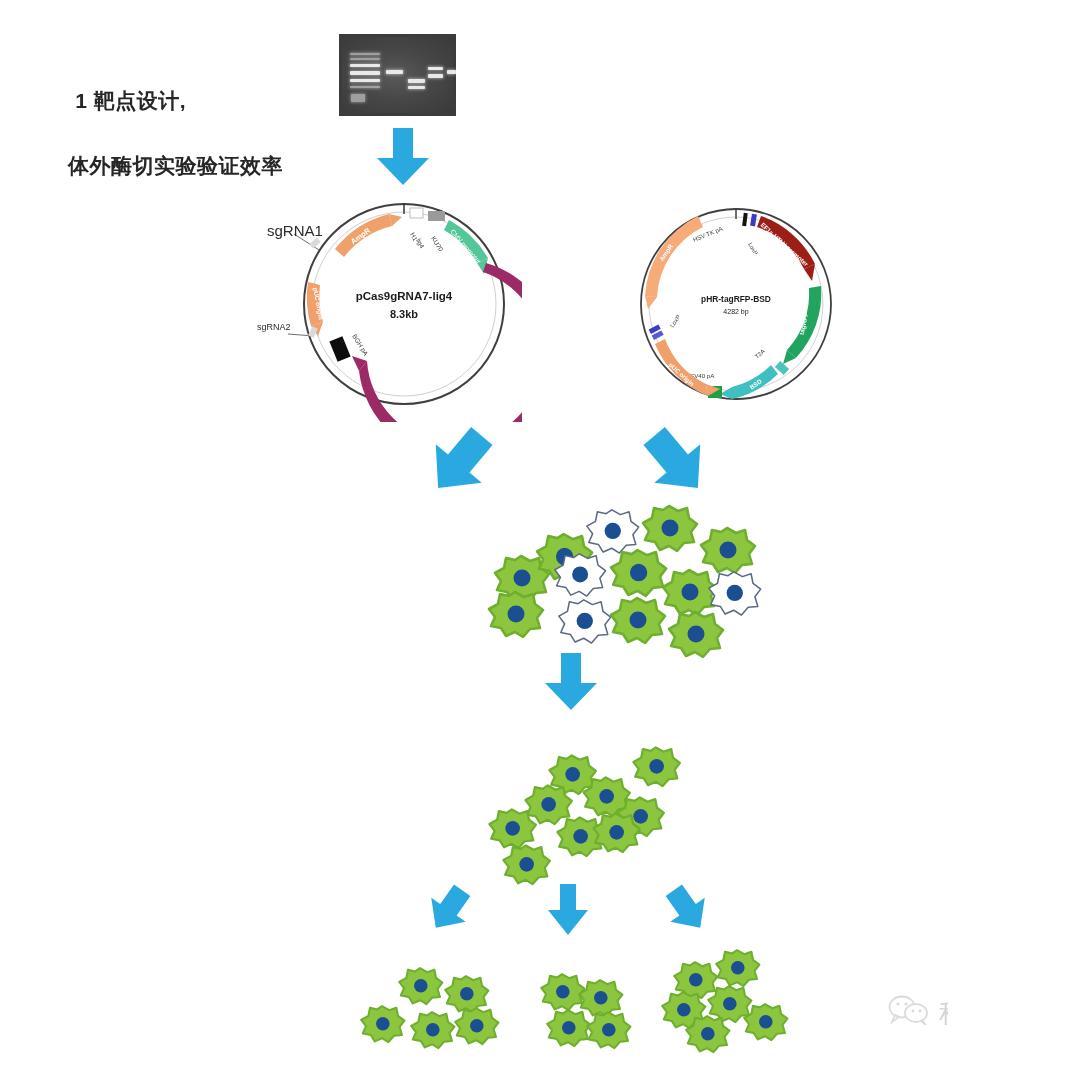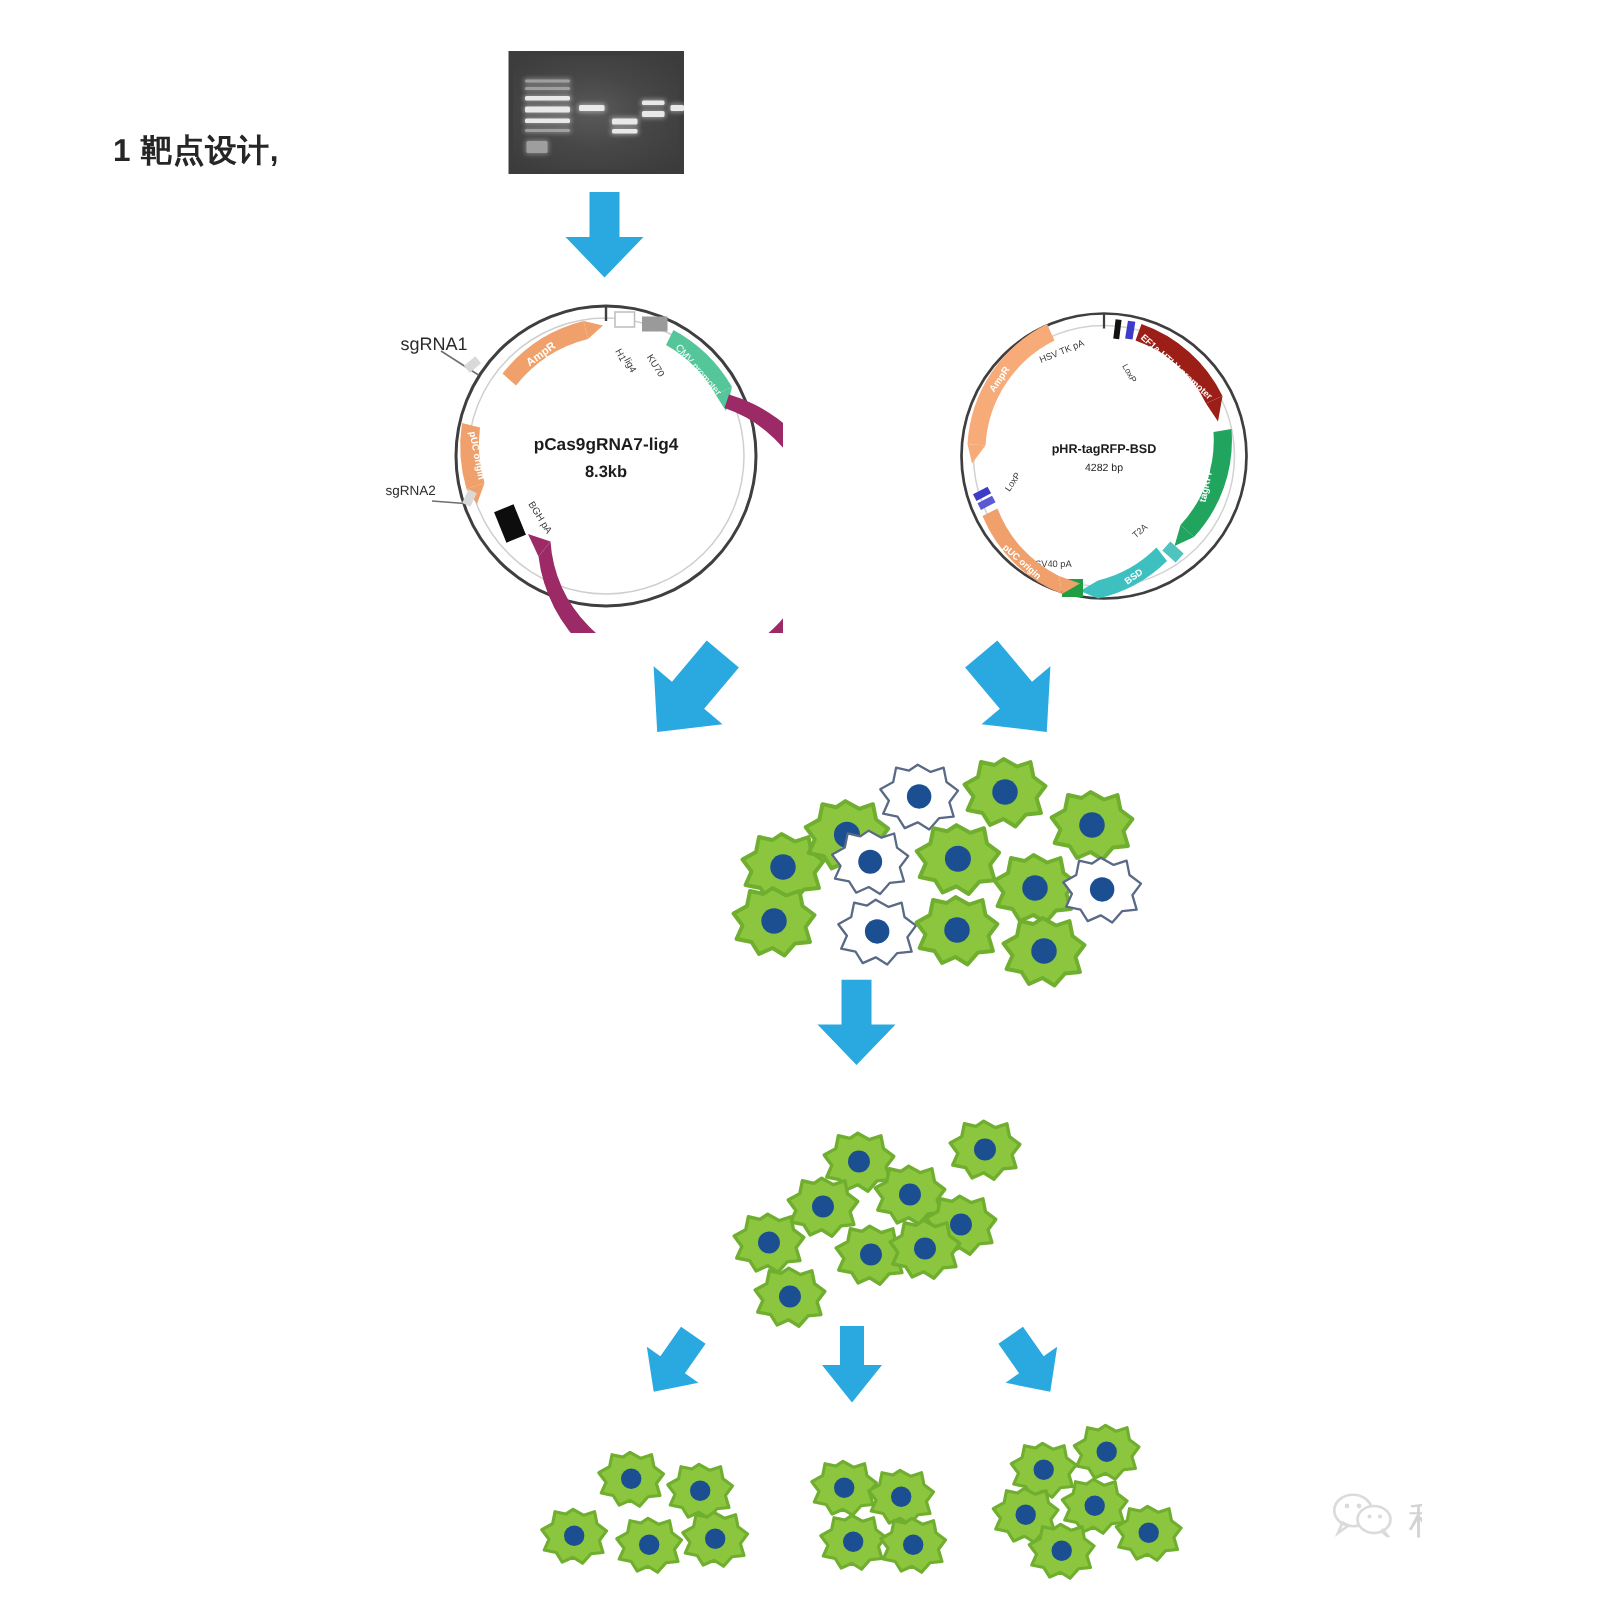--- a/index.html
+++ b/index.html
@@ -75,20 +75,21 @@
     white-space: nowrap;
   }
 </style>
 </head>
 <body>
 
 <div id="page">
 
   <div class="step-label" style="left:50px; top:52px;">
     <span>1 靶点设计,</span>
+    <span class="l2">体外酶切实验验证效率</span>
   </div>
 
 
 
 
 
   <div class="gel" style="left:339px; top:34px; width:117px; height:82px;">
     <div class="gel-inner">
 
       <div class="band dim" style="left:8px;  top:16px; width:30px; height:2px;"></div>
@@ -176,21 +177,21 @@
 
     <g>
       <line x1="2" y1="148" x2="28" y2="150" stroke="#6e6e6e" stroke-width="1"></line>
       <rect x="22" y="143" width="10" height="6" fill="#d9d9d9" transform="rotate(-64 27 146)"></rect>
     </g>
 
     <text x="118" y="114" font-size="11.5" font-weight="700" fill="#1c1c1c" text-anchor="middle">pCas9gRNA7-lig4</text>
     <text x="118" y="132" font-size="11" font-weight="700" fill="#1c1c1c" text-anchor="middle">8.3kb</text>
   </svg>
 
-  <div style="position:absolute; left:267px; top:222px; font-size:12px; color:#2b2b2b;">sgRNA1</div>
+  <div style="position:absolute; left:267px; top:222px; font-size:15px; color:#2b2b2b;">sgRNA1</div>
   <div style="position:absolute; left:257px; top:322px; font-size:9px; color:#2b2b2b;">sgRNA2</div>
 
   <svg class="plasmid" style="left:628px; top:196px;" width="216" height="216" viewBox="0 0 216 216">
     <circle cx="108" cy="108" r="95" fill="none" stroke="#3f3f3f" stroke-width="1.8"></circle>
     <circle cx="108" cy="108" r="87" fill="none" stroke="#d2d2d2" stroke-width="1"></circle>
     <line x1="108" y1="13" x2="108" y2="23" stroke="#3f3f3f" stroke-width="1.5"></line>
 
     <g>
       <rect x="115" y="17" width="4" height="13" fill="#121212" transform="rotate(7 117 23)"></rect>
       <rect x="123" y="18" width="5" height="12" fill="#3c3cc8" transform="rotate(9 125 24)"></rect>

